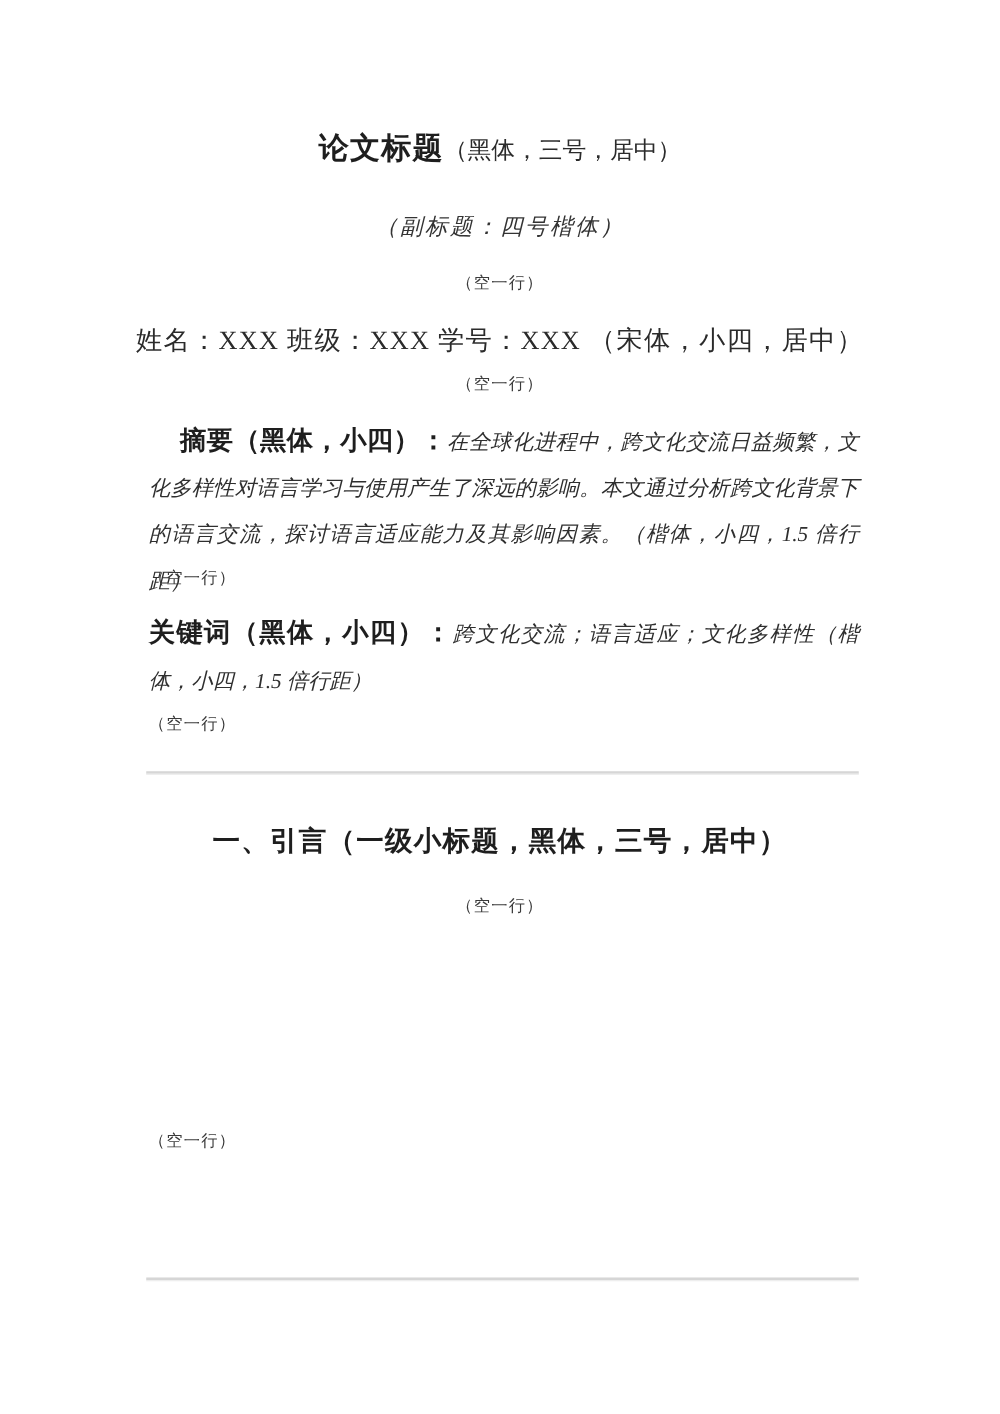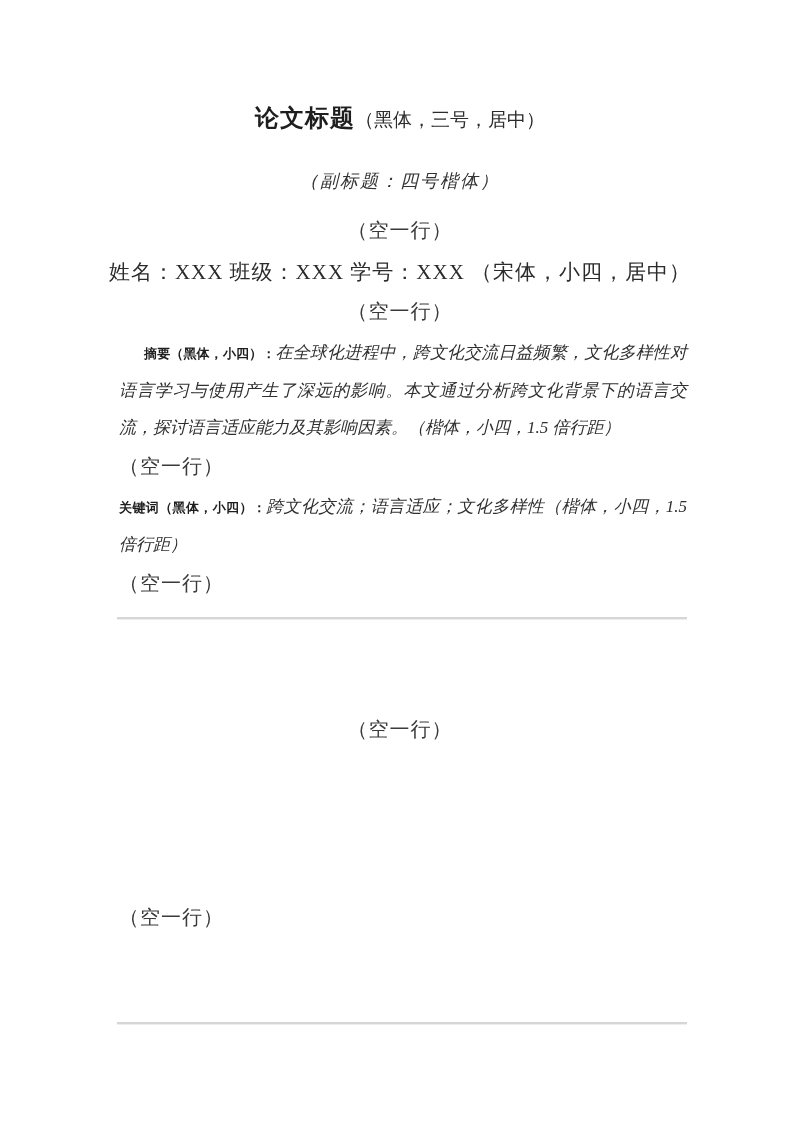--- a/index.html
+++ b/index.html
@@ -44,21 +44,21 @@
   
   .subtitle {
     top: 169px;
     font-style: italic;
     font-size: 18px;
     letter-spacing: 2px;
     color: #333333;
   }
   
   .blank {
-    font-size: 20px;
+    font-size: 13px;
     color: #3a3a3a;
     letter-spacing: 1px;
   }
   .blank-c1 { top: 217px; }
   .blank-c2 { top: 298px; }
   .blank-c3 { top: 716px; }
   .blank-l { position: absolute; left: 119px; }
   .blank-l1 { top: 453px; }
   .blank-l2 { top: 570px; }
   .blank-l3 { top: 904px; }
@@ -73,21 +73,21 @@
   .para {
     font-size: 17px;
     line-height: 37px;
     text-align: justify;
     color: #2f2f2f;
   }
   .para .lead {
     font-family: "Liberation Sans", "DejaVu Sans", sans-serif;
     font-weight: 700;
     font-style: normal;
-    font-size: 13px;
+    font-size: 21px;
     color: #1e1e1e;
   }
   .kaiti { font-style: italic; }
   .abstract { top: 334px; text-indent: 25px; }
   .keywords { top: 488px; }
   .body-para { top: 748px; text-indent: 25px; }
   
   .section-heading {
     top: 658px;
     font-family: "Liberation Sans", "DejaVu Sans", sans-serif;
@@ -133,20 +133,21 @@
   <div class="blank blank-l blank-l1">（空一行）</div>
 
   <div class="col para keywords">
     <span class="lead">关键词（黑体，小四）：</span><span class="kaiti">跨文化交流；语言适应；文化多样性（楷体，小四，1.5 倍行距）</span>
   </div>
 
   <div class="blank blank-l blank-l2">（空一行）</div>
 
   <div class="divider divider-1"></div>
 
+  <div class="centered section-heading">一、引言（一级小标题，黑体，三号，居中）</div>
 
   <div class="centered blank blank-c3">（空一行）</div>
 
 
   <div class="blank blank-l blank-l3">（空一行）</div>
 
   <div class="divider divider-2"></div>
 
 </div>
 

